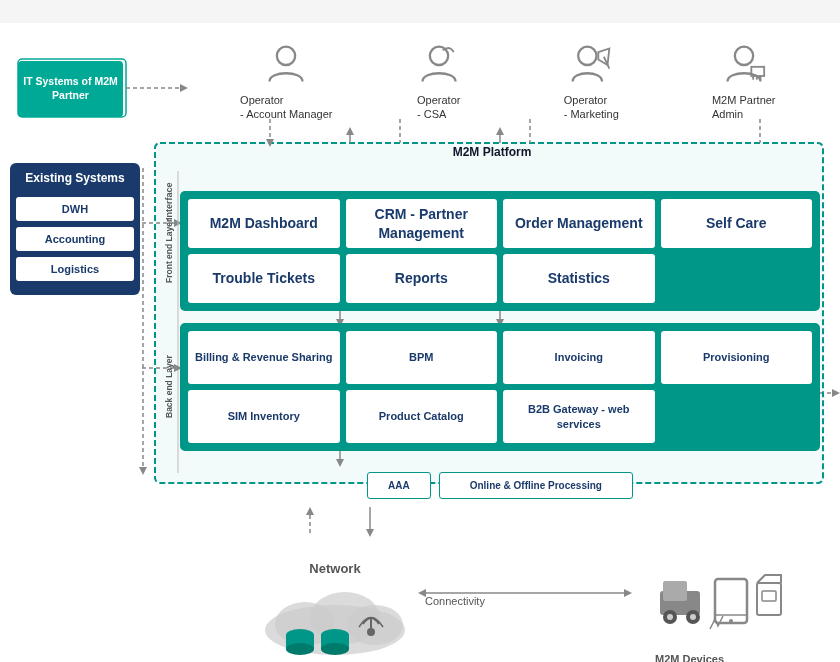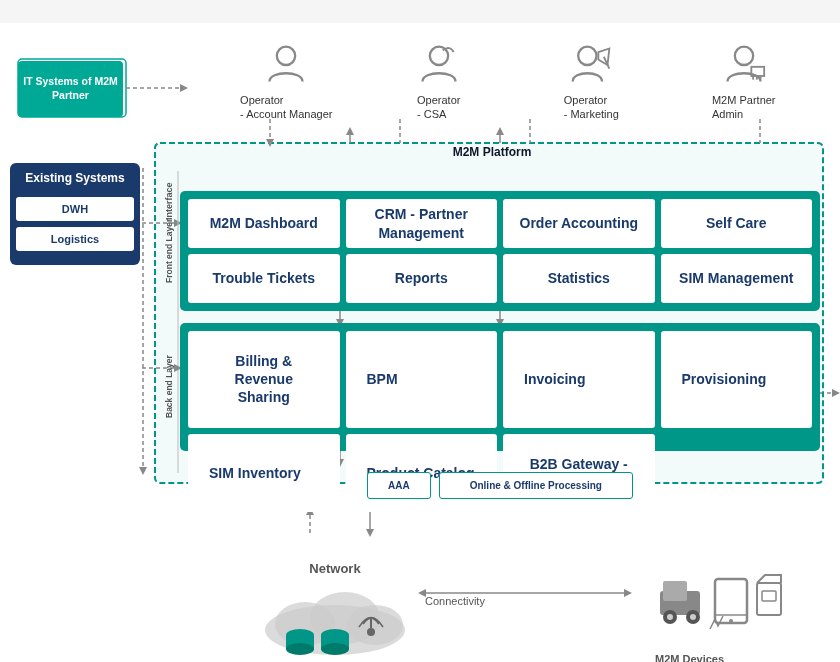--- a/index.html
+++ b/index.html
@@ -206,25 +206,26 @@
       grid-template-rows: repeat(2, 1fr);
       gap: 6px;
       height: 100%;
     }
 
     .be-cell {
       background: white;
       border-radius: 3px;
       display: flex;
       align-items: center;
-      text-align: center;
-      font-size: 14px;
+      justify-content: center;
+      text-align: center;
+      font-size: 11px;
       font-weight: bold;
       color: #1a3a6b;
-      padding: 21px;
+      padding: 6px;
       line-height: 1.3;
     }
 
     
     .aaa-row {
       position: absolute;
       top: 440px;
       left: 180px;
       right: 20px;
       height: 44px;
@@ -376,20 +377,21 @@
         <line x1="38" y1="36" x2="38" y2="40" stroke="#888" stroke-width="2"></line>
         <line x1="42" y1="36" x2="42" y2="40" stroke="#888" stroke-width="2"></line>
       </svg>
       <span class="persona-label">M2M Partner<br>Admin</span>
     </div>
   </div>
 
   <div class="existing-systems">
     <div class="existing-systems-title">Existing Systems</div>
     <div class="existing-system-item">DWH</div>
+    <div class="existing-system-item">Accounting</div>
     <div class="existing-system-item">Logistics</div>
   </div>
 
   <div class="m2m-platform-header">
     <span>M2M Platform</span>
   </div>
 
   <div class="interface-label">
     <span>Interface</span>
   </div>
@@ -400,36 +402,33 @@
 
   <div class="frontend-layer">
     <div class="frontend-grid">
       <div class="fe-cell">
         <span>M2M Dashboard</span>
       </div>
       <div class="fe-cell">
         <span>CRM - Partner Management</span>
       </div>
       <div class="fe-cell">
-        <span>Order Accounting</span>
+        <span>Order Management</span>
       </div>
       <div class="fe-cell">
         <span>Self Care</span>
       </div>
       <div class="fe-cell">
         <span>Trouble Tickets</span>
       </div>
       <div class="fe-cell">
         <span>Reports</span>
       </div>
       <div class="fe-cell">
         <span>Statistics</span>
-      </div>
-      <div class="fe-cell">
-        <span>SIM Management</span>
       </div>
     </div>
   </div>
 
   <div class="backend-label">
     <span>Back end Layer</span>
   </div>
 
   <div class="backend-layer">
     <div class="backend-grid">

